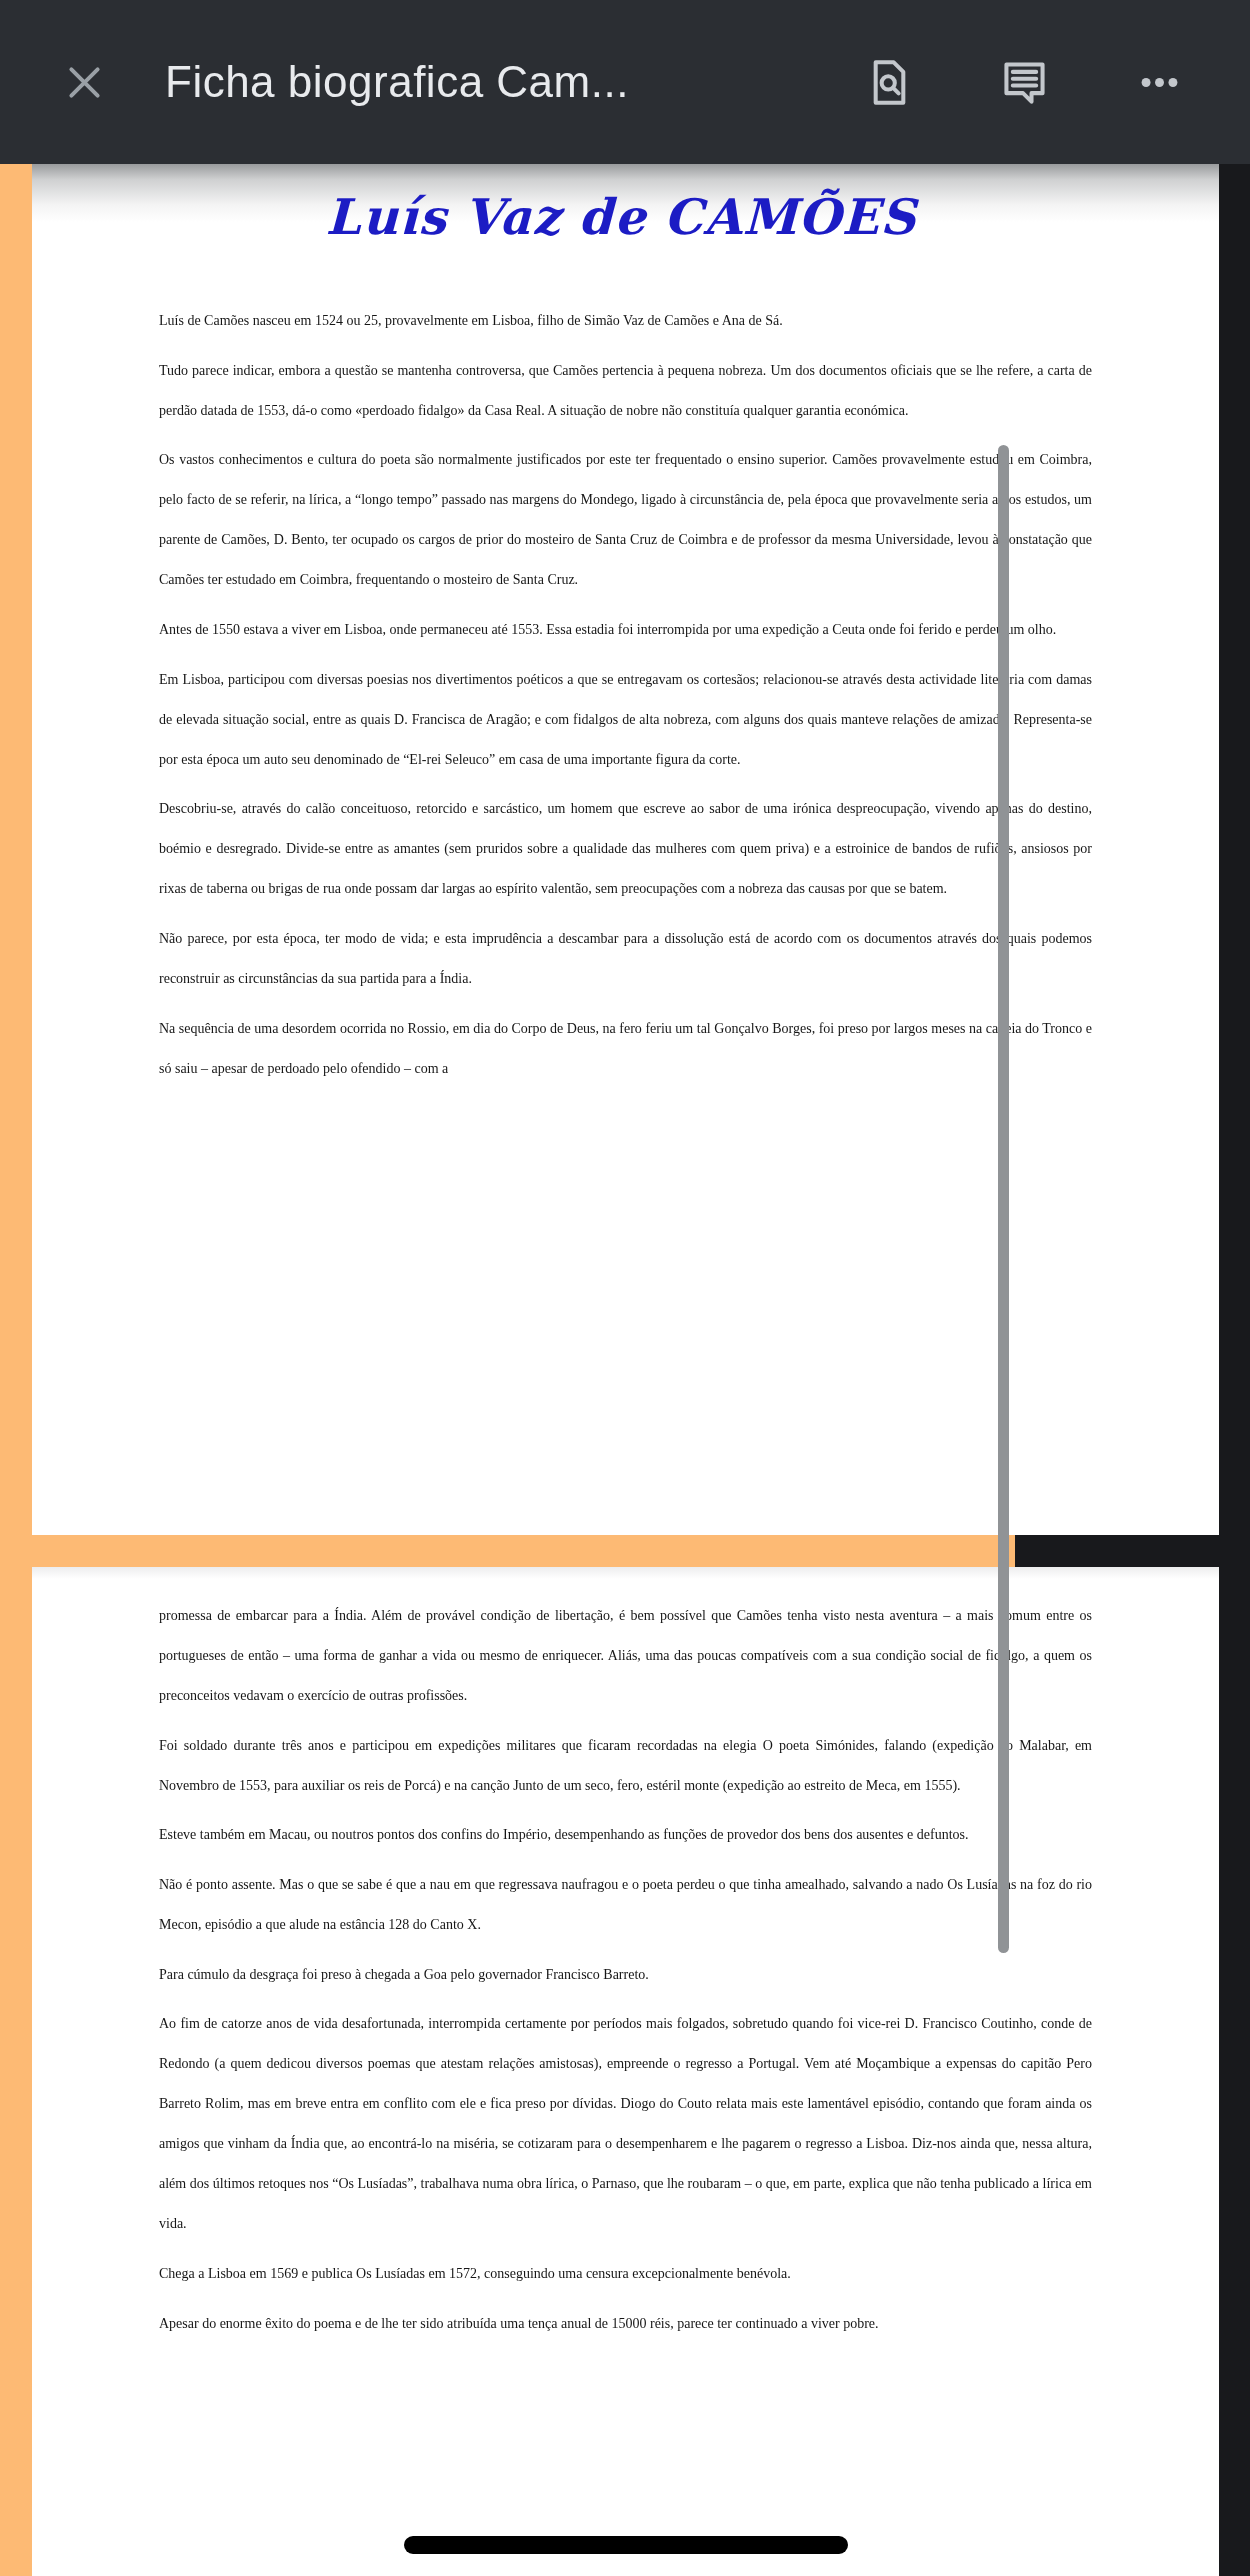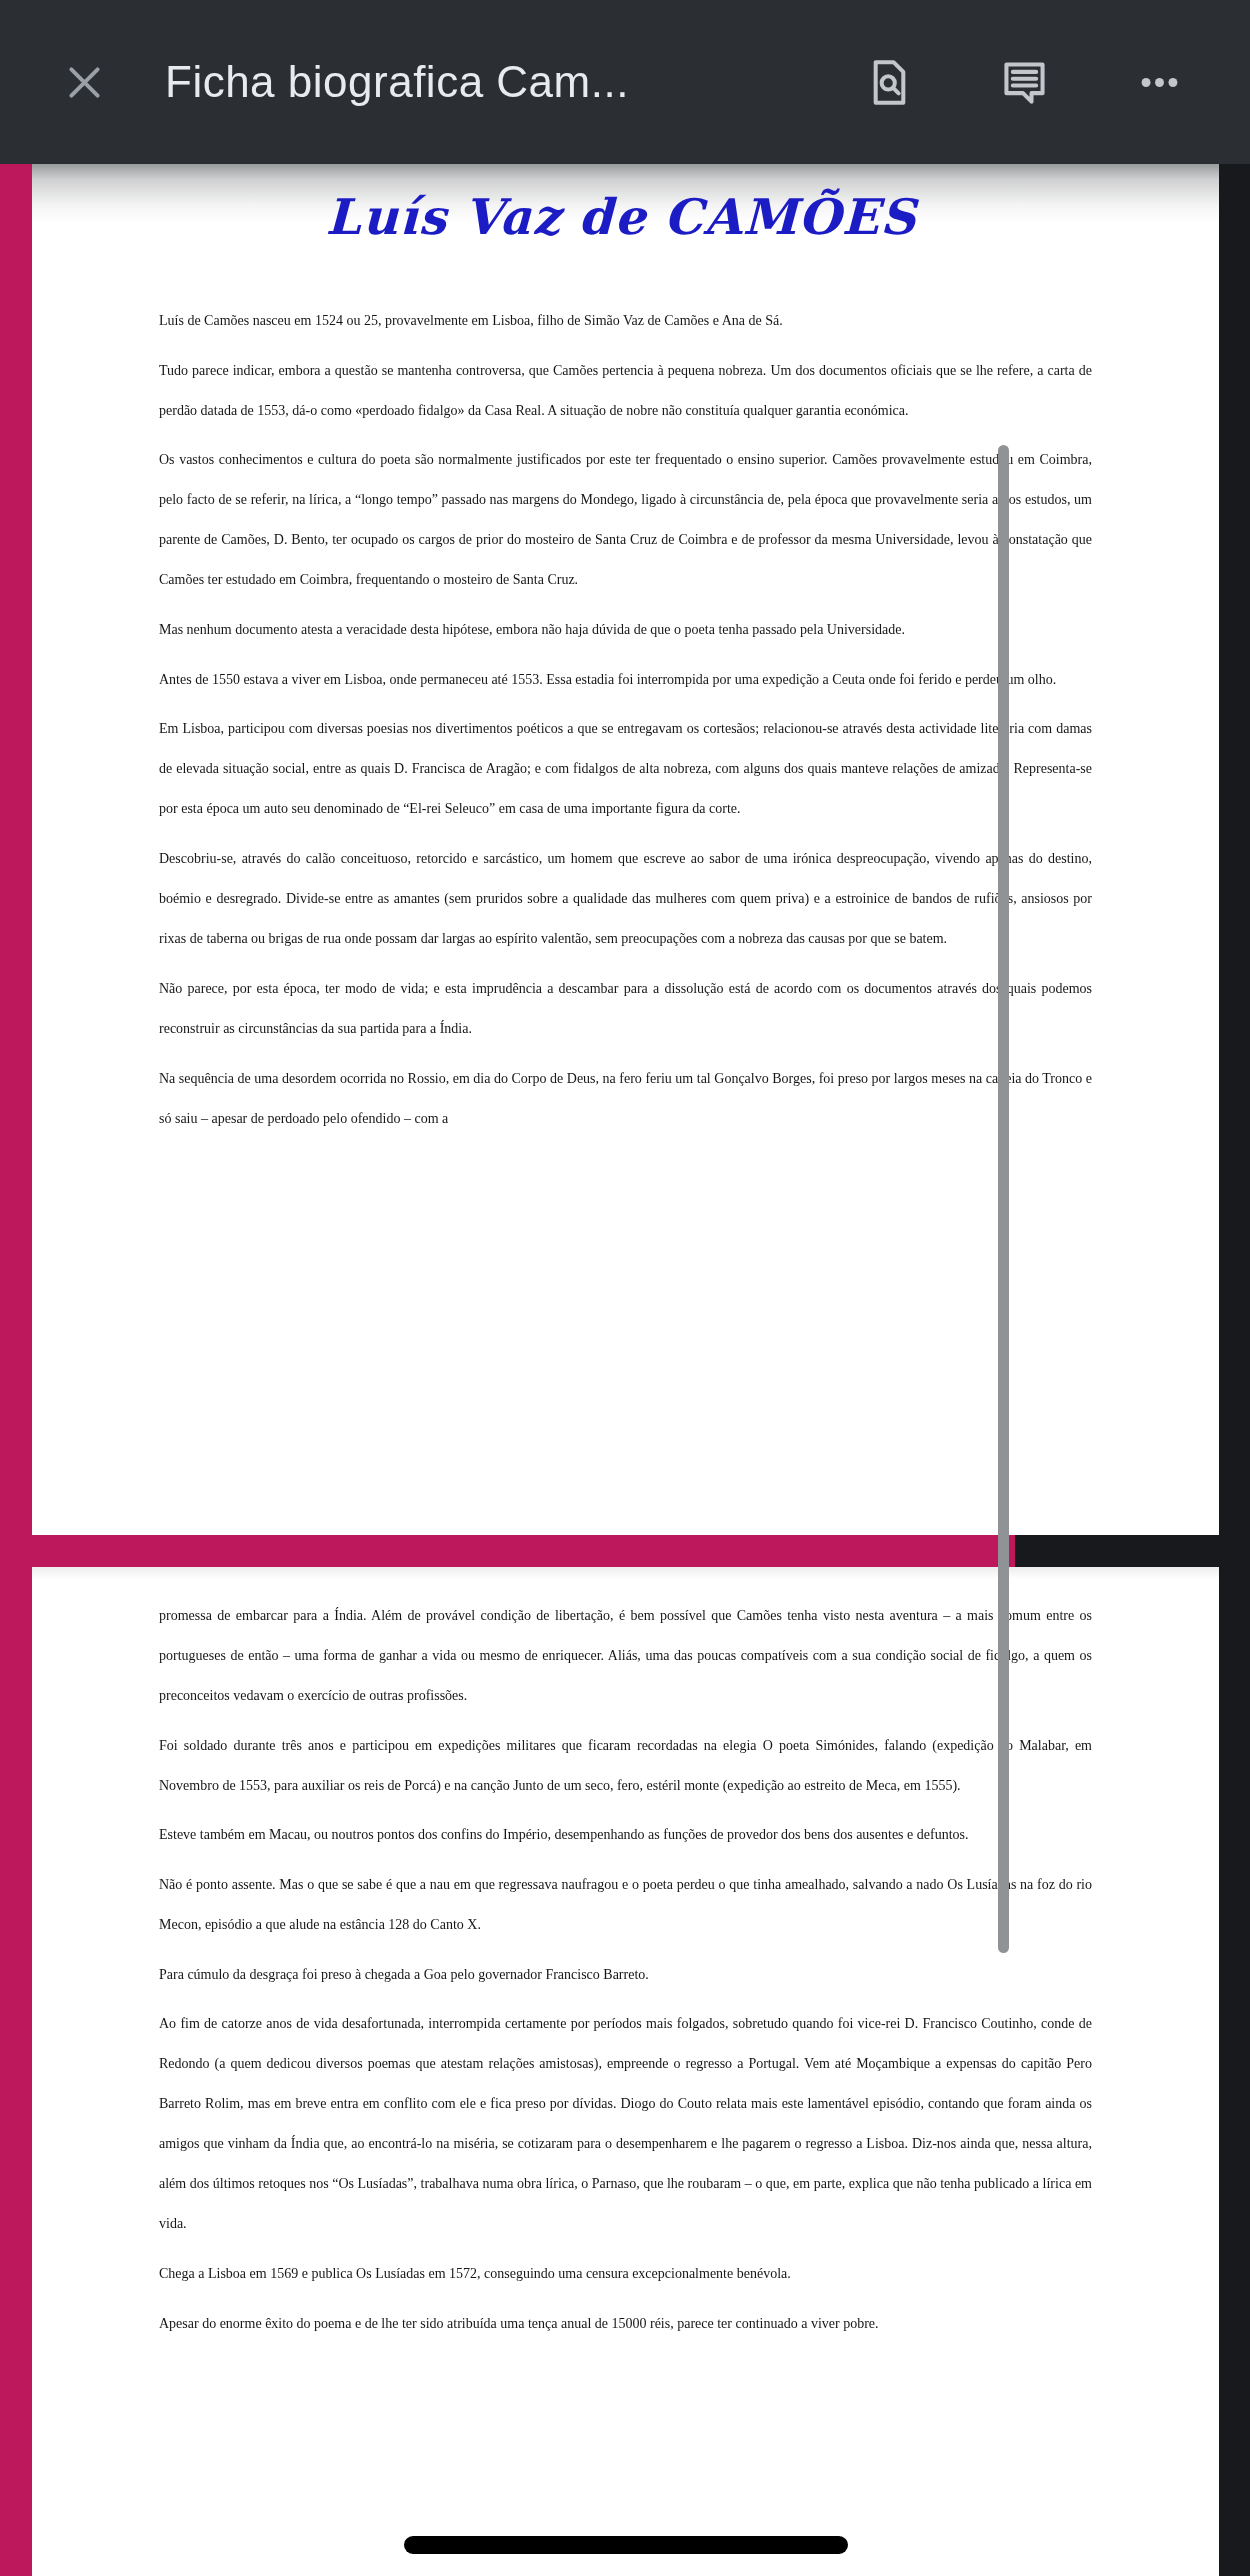--- a/index.html
+++ b/index.html
@@ -8,21 +8,21 @@
     width: 1251px;
     height: 2576px;
     overflow: hidden;
     background: #18191c;
     font-family: "Liberation Sans", sans-serif;
   }
   .screen {
     position: relative;
     width: 1015px;
     height: 2576px;
-    background: #be185d;
+    background: #fdba74;
   }
   
   .appbar {
     position: absolute;
     top: 0; left: 0;
     width: 1251px;
     height: 164px;
     background: #2b2e33;
     display: flex;
     align-items: center;
@@ -182,21 +182,20 @@
         </span>
       </button>
     </div>
   </div>
 
   <div class="page page1 doc">
     <h1 class="doc-title">Luís Vaz de CAMÕES</h1>
     <p>Luís de Camões nasceu em 1524 ou 25, provavelmente em Lisboa, filho de Simão Vaz de Camões e Ana de Sá.</p>
     <p>Tudo parece indicar, embora a questão se mantenha controversa, que Camões pertencia à pequena nobreza. Um dos documentos oficiais que se lhe refere, a carta de perdão datada de 1553, dá-o como «perdoado fidalgo» da Casa Real. A situação de nobre não constituía qualquer garantia económica.</p>
     <p>Os vastos conhecimentos e cultura do poeta são normalmente justificados por este ter frequentado o ensino superior. Camões provavelmente estudou em Coimbra, pelo facto de se referir, na lírica, a “longo tempo” passado nas margens do Mondego, ligado à circunstância de, pela época que provavelmente seria a dos estudos, um parente de Camões, D. Bento, ter ocupado os cargos de prior do mosteiro de Santa Cruz de Coimbra e de professor da mesma Universidade, levou à constatação que Camões ter estudado em Coimbra, frequentando o mosteiro de Santa Cruz.</p>
-    <p>Mas nenhum documento atesta a veracidade desta hipótese, embora não haja dúvida de que o poeta tenha passado pela Universidade.</p>
     <p>Antes de 1550 estava a viver em Lisboa, onde permaneceu até 1553. Essa estadia foi interrompida por uma expedição a Ceuta onde foi ferido e perdeu um olho.</p>
     <p>Em Lisboa, participou com diversas poesias nos divertimentos poéticos a que se entregavam os cortesãos; relacionou-se através desta actividade literária com damas de elevada situação social, entre as quais D. Francisca de Aragão; e com fidalgos de alta nobreza, com alguns dos quais manteve relações de amizade. Representa-se por esta época um auto seu denominado de “El-rei Seleuco” em casa de uma importante figura da corte.</p>
     <p>Descobriu-se, através do calão conceituoso, retorcido e sarcástico, um homem que escreve ao sabor de uma irónica despreocupação, vivendo apenas do destino, boémio e desregrado. Divide-se entre as amantes (sem pruridos sobre a qualidade das mulheres com quem priva) e a estroinice de bandos de rufiões, ansiosos por rixas de taberna ou brigas de rua onde possam dar largas ao espírito valentão, sem preocupações com a nobreza das causas por que se batem.</p>
     <p>Não parece, por esta época, ter modo de vida; e esta imprudência a descambar para a dissolução está de acordo com os documentos através dos quais podemos reconstruir as circunstâncias da sua partida para a Índia.</p>
     <p>Na sequência de uma desordem ocorrida no Rossio, em dia do Corpo de Deus, na fero feriu um tal Gonçalvo Borges, foi preso por largos meses na cadeia do Tronco e só saiu – apesar de perdoado pelo ofendido – com a</p>
   </div>
 
   <div class="page page2 doc">
     <p>promessa de embarcar para a Índia. Além de provável condição de libertação, é bem possível que Camões tenha visto nesta aventura – a mais comum entre os portugueses de então – uma forma de ganhar a vida ou mesmo de enriquecer. Aliás, uma das poucas compatíveis com a sua condição social de fidalgo, a quem os preconceitos vedavam o exercício de outras profissões.</p>
     <p>Foi soldado durante três anos e participou em expedições militares que ficaram recordadas na elegia O poeta Simónides, falando (expedição ao Malabar, em Novembro de 1553, para auxiliar os reis de Porcá) e na canção Junto de um seco, fero, estéril monte (expedição ao estreito de Meca, em 1555).</p>

